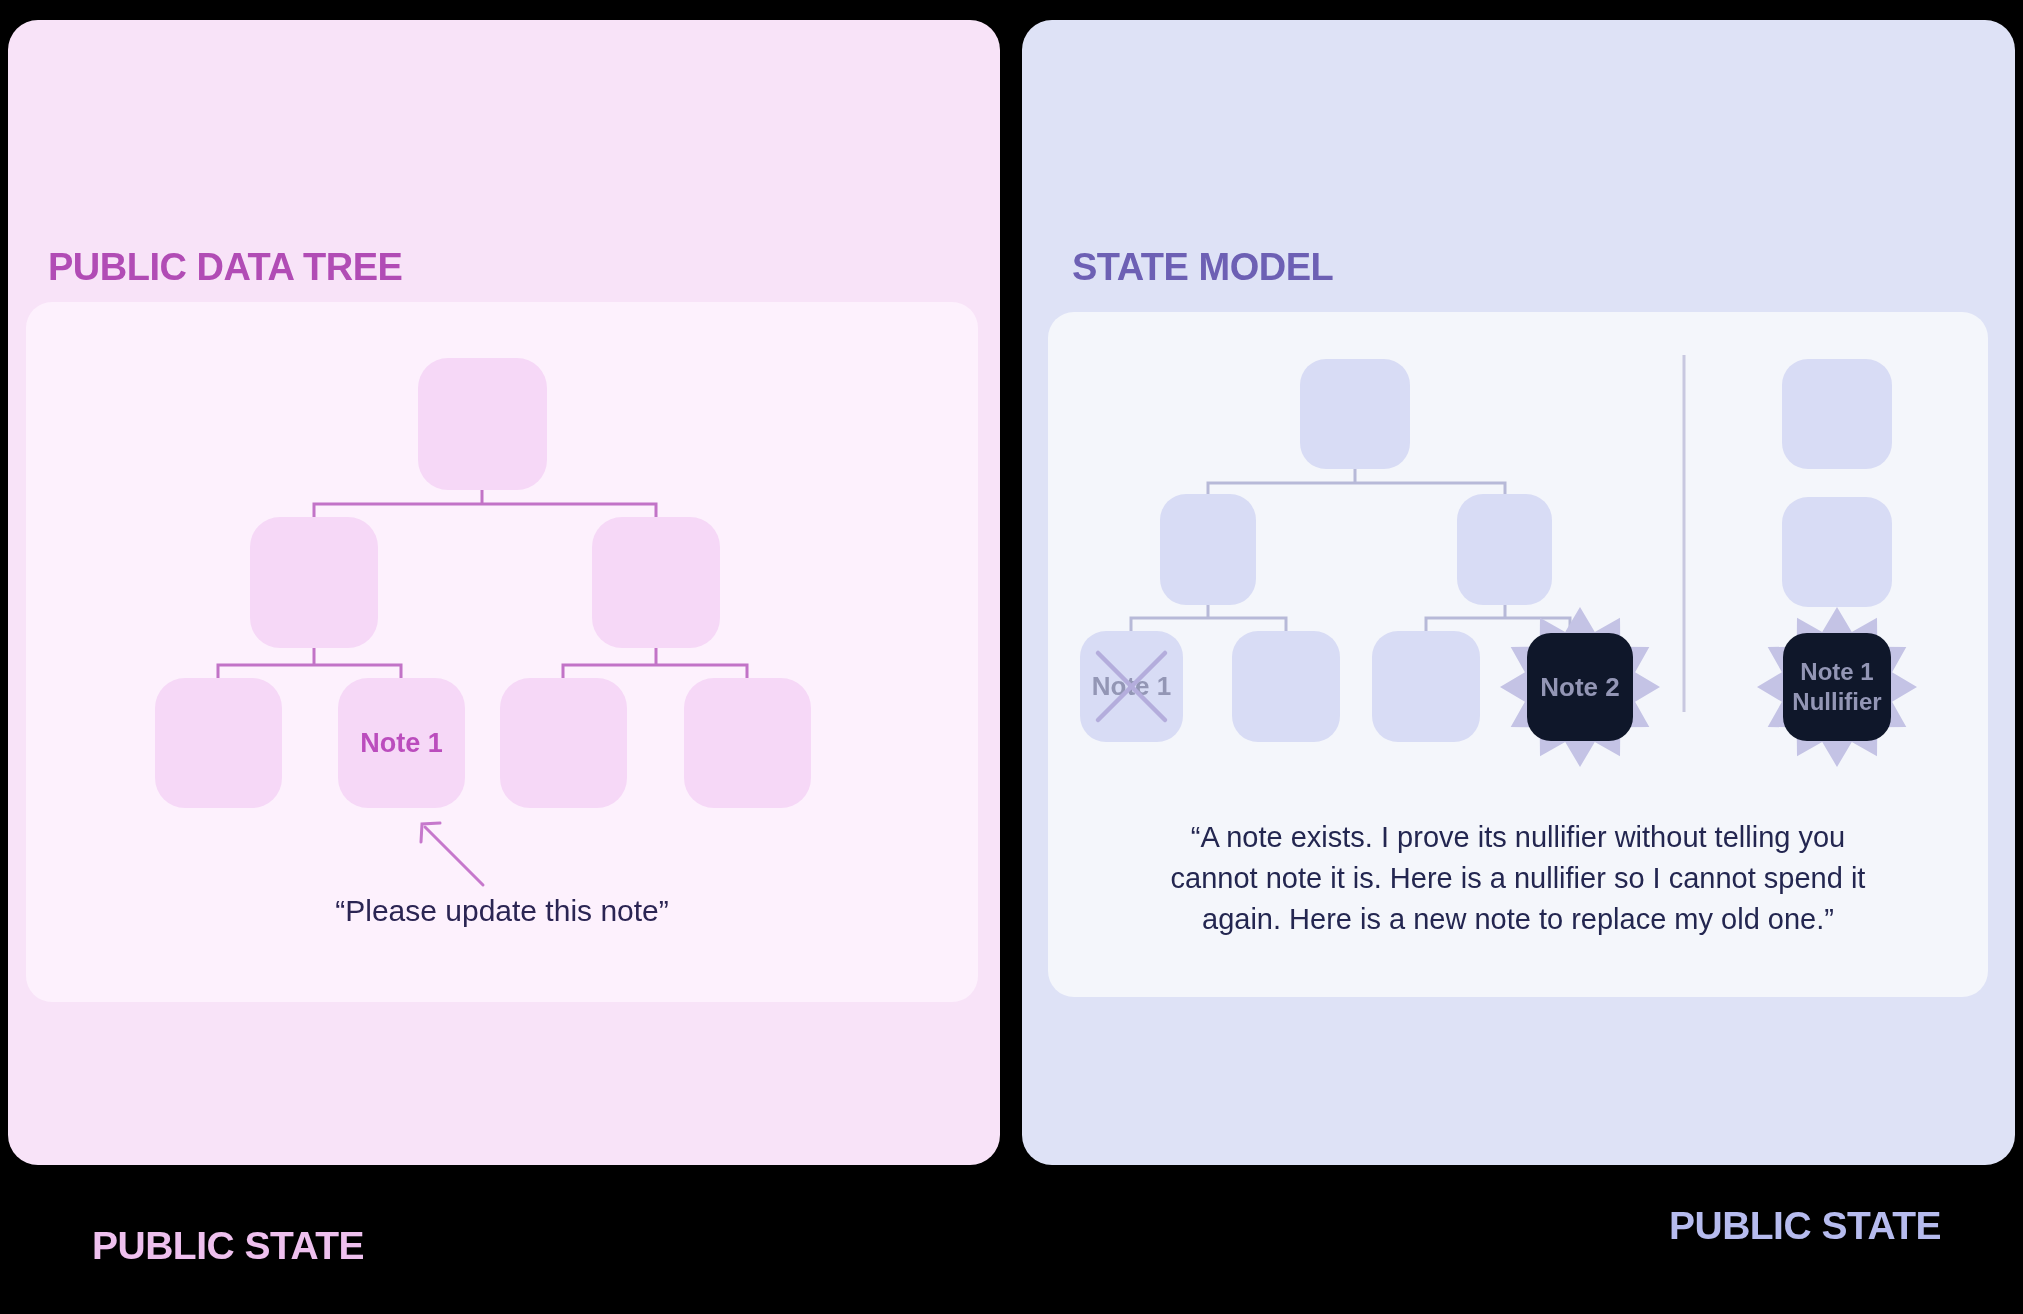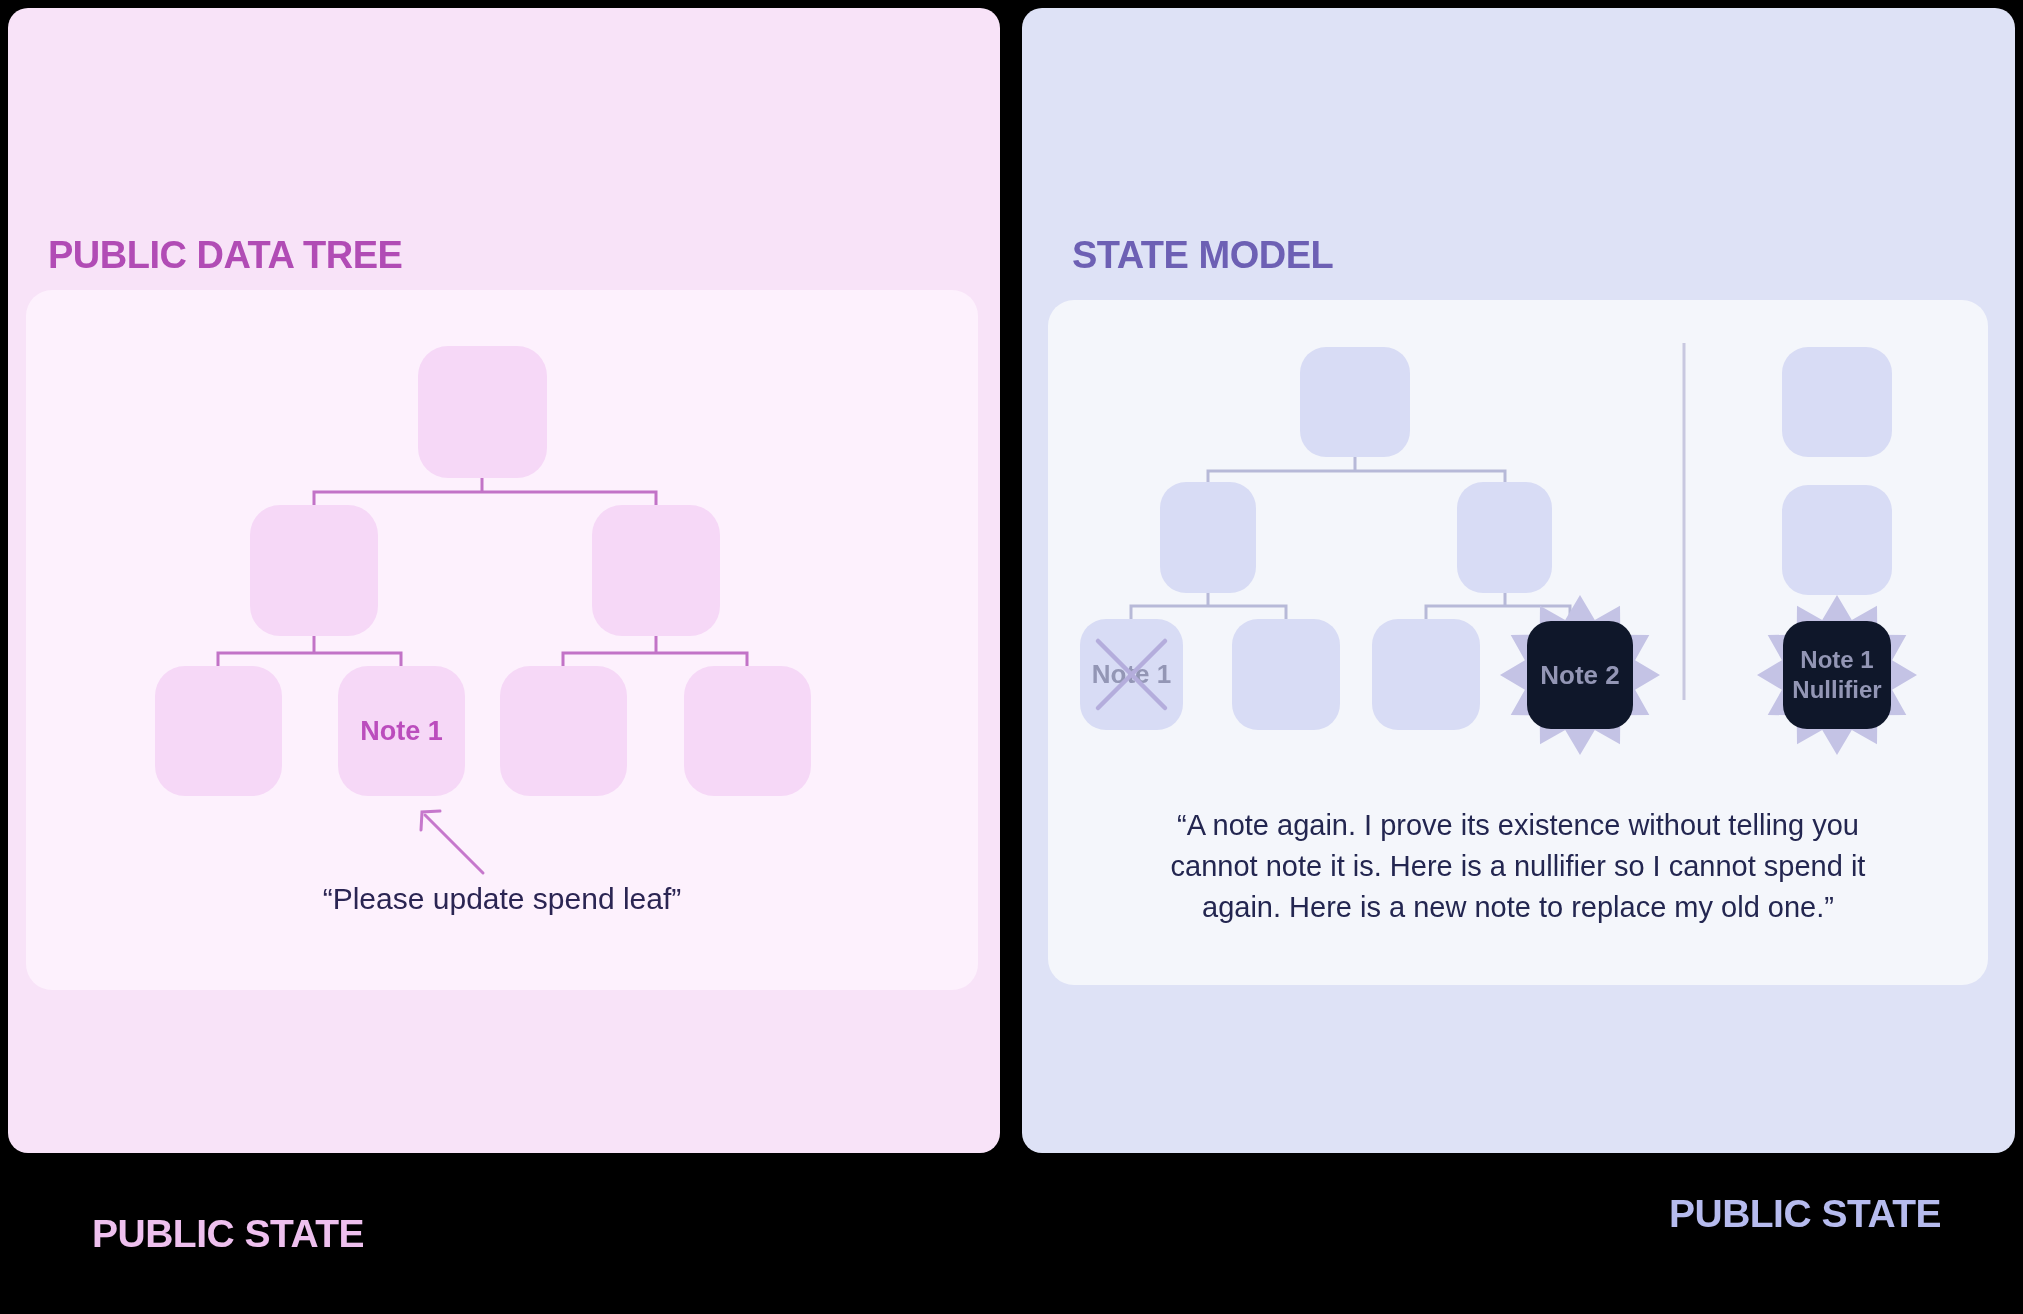--- a/index.html
+++ b/index.html
@@ -1,20 +1,20 @@
 <!DOCTYPE html>
 <html><head>
 <meta charset="utf-8">
 <style>
   html,body{margin:0;padding:0;background:#000;}
   .canvas{
     position:relative;width:2023px;height:1314px;background:#000;overflow:hidden;
     font-family:"Liberation Sans","DejaVu Sans",sans-serif;
   }
-  .panel{position:absolute;top:8px;height:1145px;border-radius:20px;}
+  .panel{position:absolute;top:20px;height:1145px;border-radius:30px;}
   .panel-left{left:8px;width:992px;background:#f8e3f8;}
   .panel-right{left:1022px;width:993px;background:#dee2f6;}
   .panel-title{position:absolute;font-size:38px;font-weight:bold;letter-spacing:-.5px;white-space:nowrap;}
   .panel-left .panel-title{left:40px;top:226px;color:#b14cb5;}
   .panel-right .panel-title{left:50px;top:226px;color:#6d60b4;}
   .panel-footer{position:absolute;top:1184px;font-size:39px;font-weight:bold;letter-spacing:-.5px;white-space:nowrap;}
   .panel-left .panel-footer{left:84px;color:#eec0ee;margin-top:20px;}
   .panel-right .panel-footer{right:74px;color:#b6bbee;}
   .card{position:absolute;border-radius:26px;}
   .card-left{left:18px;top:282px;width:952px;height:700px;background:#fdf1fd;}
@@ -62,21 +62,21 @@
       <div class="node node-pink" style="left:392px;top:56px;width:129px;height:132px;"></div>
       <div class="node node-pink" style="left:224px;top:215px;width:128px;height:131px;"></div>
       <div class="node node-pink" style="left:566px;top:215px;width:128px;height:131px;"></div>
       <div class="node node-pink" style="left:129px;top:376px;width:127px;height:130px;"></div>
       <div class="node node-pink" style="left:312px;top:376px;width:127px;height:130px;">
         <div class="node-label label-pink">Note 1</div>
       </div>
       <div class="node node-pink" style="left:474px;top:376px;width:127px;height:130px;"></div>
       <div class="node node-pink" style="left:658px;top:376px;width:127px;height:130px;"></div>
 
-      <div class="caption">“Please update spend leaf”</div>
+      <div class="caption">“Please update this note”</div>
     </div>
 
     <div class="panel-footer">PUBLIC STATE</div>
   </div>
 
   <div class="panel panel-right">
     <div class="panel-title">STATE MODEL</div>
 
     <div class="card card-right">
 
@@ -118,21 +118,21 @@
       </div>
 
       <svg class="layer" width="940" height="685" viewBox="0 0 940 685" style="pointer-events:none;">
         <g stroke="#b4addc" stroke-width="4.5" stroke-linecap="round" fill="none">
           <path d="M50,341 L117,408"></path>
           <path d="M117,341 L50,408"></path>
         </g>
       </svg>
 
       <div class="quote">
-        <div>“A note again. I prove its existence without telling you</div>
+        <div>“A note exists. I prove its nullifier without telling you</div>
         <div>cannot note it is. Here is a nullifier so I cannot spend it</div>
         <div>again. Here is a new note to replace my old one.”</div>
       </div>
     </div>
 
     <div class="panel-footer">PUBLIC STATE</div>
   </div>
 
 </div>
 

